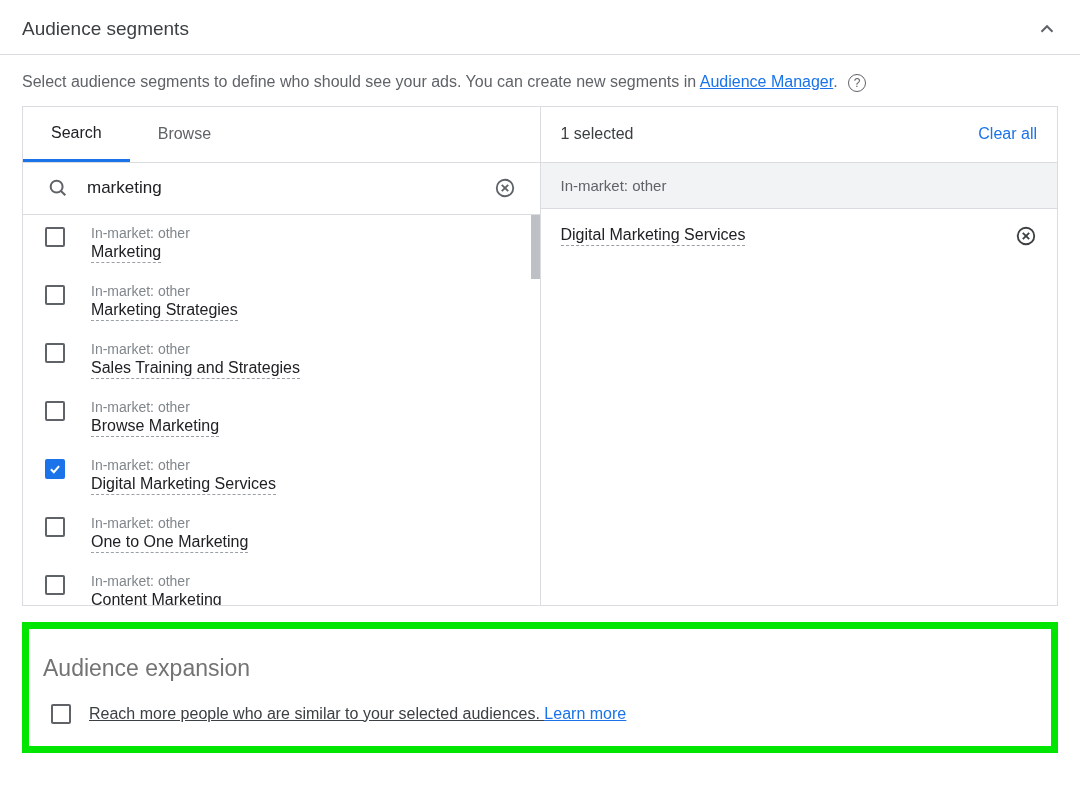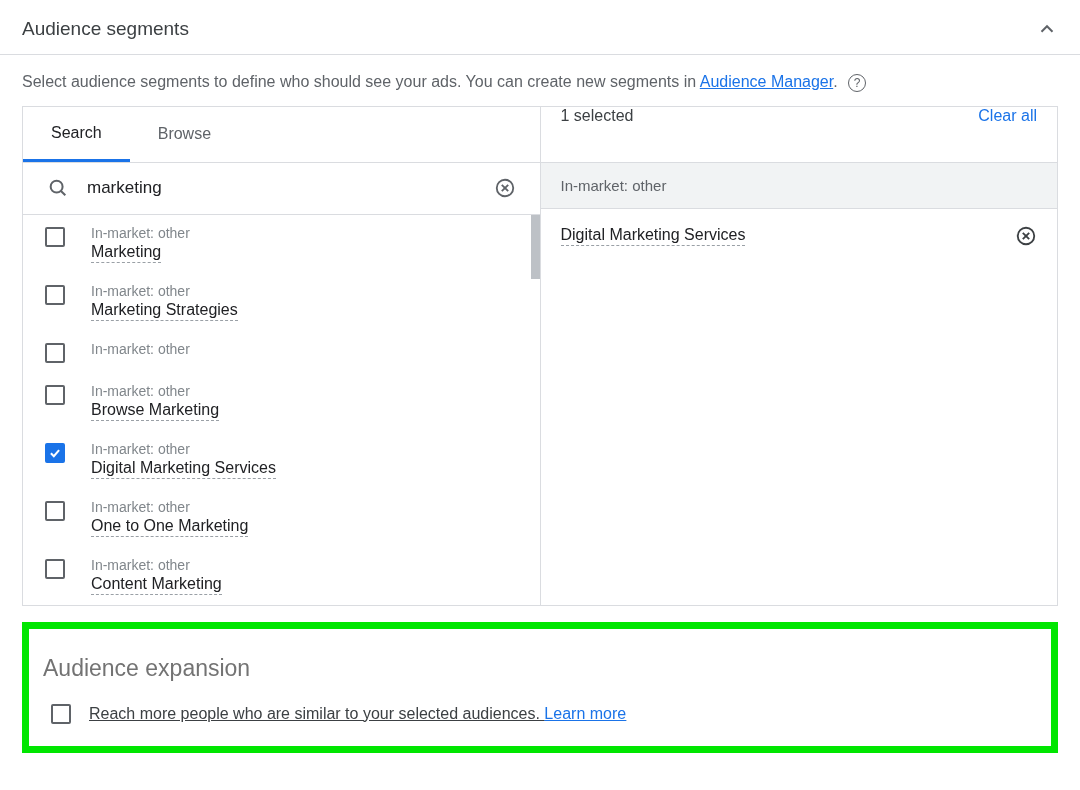--- a/index.html
+++ b/index.html
@@ -24,21 +24,21 @@
   .clear-circle { width: 22px; height: 22px; cursor: pointer; }
   .results { flex: 1; overflow: hidden; position: relative; }
   .result-item { display: flex; align-items: flex-start; padding: 10px 22px 10px 22px; }
   .checkbox { width: 20px; height: 20px; border: 2px solid #5f6368; border-radius: 2px; margin-right: 26px; flex-shrink: 0; display: inline-flex; align-items: center; justify-content: center; margin-top: 2px; }
   .checkbox.checked { background: #1a73e8; border-color: #1a73e8; }
   .checkbox.checked svg { stroke: #fff; }
   .item-text { display: flex; flex-direction: column; }
   .item-cat { font-size: 14px; color: #80868b; margin-bottom: 2px; }
   .item-name { font-size: 16px; color: #202124; border-bottom: 1px dashed #9aa0a6; padding-bottom: 1px; width: fit-content; }
   .fake-scroll { position: absolute; right: 0; top: 0; width: 9px; height: 64px; background: #bdc1c6; border-radius: 0; }
-  .right-head { display: flex; justify-content: space-between; height: 56px; border-bottom: 1px solid #dadce0; padding: 0 20px; }
+  .right-head { display: flex; align-items: center; justify-content: space-between; height: 56px; border-bottom: 1px solid #dadce0; padding: 0 20px; }
   .right-head .count { font-size: 16px; color: #3c4043; }
   .clear-all { color: #1a73e8; font-size: 16px; cursor: pointer; }
   .group-head { background: #f1f3f4; padding: 14px 20px; font-size: 15px; color: #5f6368; border-bottom: 1px solid #dadce0; }
   .selected-item { display: flex; align-items: center; justify-content: space-between; padding: 16px 20px; }
   .selected-name { font-size: 16px; color: #202124; border-bottom: 1px dashed #9aa0a6; padding-bottom: 1px; }
   .expansion { margin: 16px 22px 0 22px; border: 7px solid #00e600; padding: 18px 14px 22px 14px; }
   .exp-title { font-size: 23px; color: #737373; margin-bottom: 22px; margin-top: 8px; }
   .exp-row { display: flex; align-items: center; text-decoration: underline; }
   .exp-row .checkbox { margin-right: 18px; margin-left: 8px; margin-top: 0; }
   .exp-text { font-size: 16px; color: #3c4043; }
@@ -100,20 +100,21 @@
             <span class="checkbox"></span>
             <div class="item-text">
               <div class="item-cat">In-market: other</div>
               <div class="item-name">Marketing Strategies</div>
             </div>
           </div>
           <div class="result-item">
             <span class="checkbox"></span>
             <div class="item-text">
               <div class="item-cat">In-market: other</div>
+              <div class="item-name">Sales Training and Strategies</div>
             </div>
           </div>
           <div class="result-item">
             <span class="checkbox"></span>
             <div class="item-text">
               <div class="item-cat">In-market: other</div>
               <div class="item-name">Browse Marketing</div>
             </div>
           </div>
           <div class="result-item">

